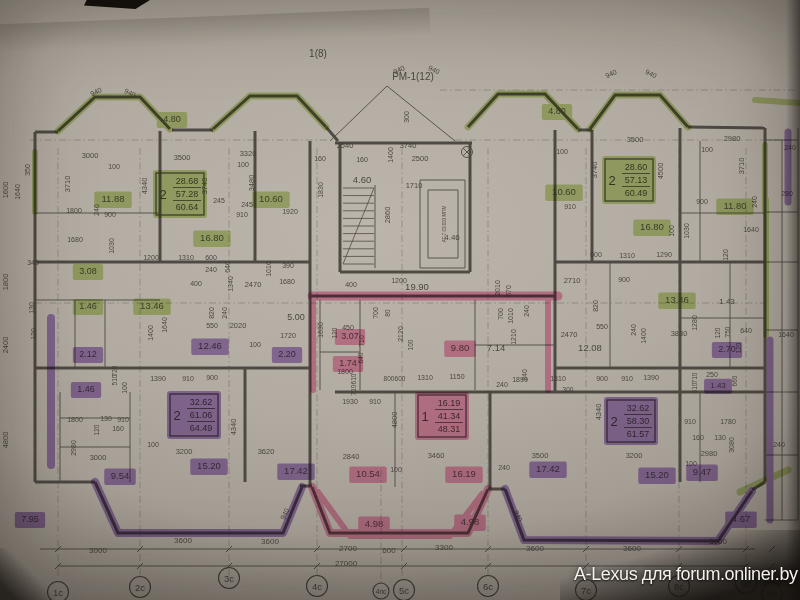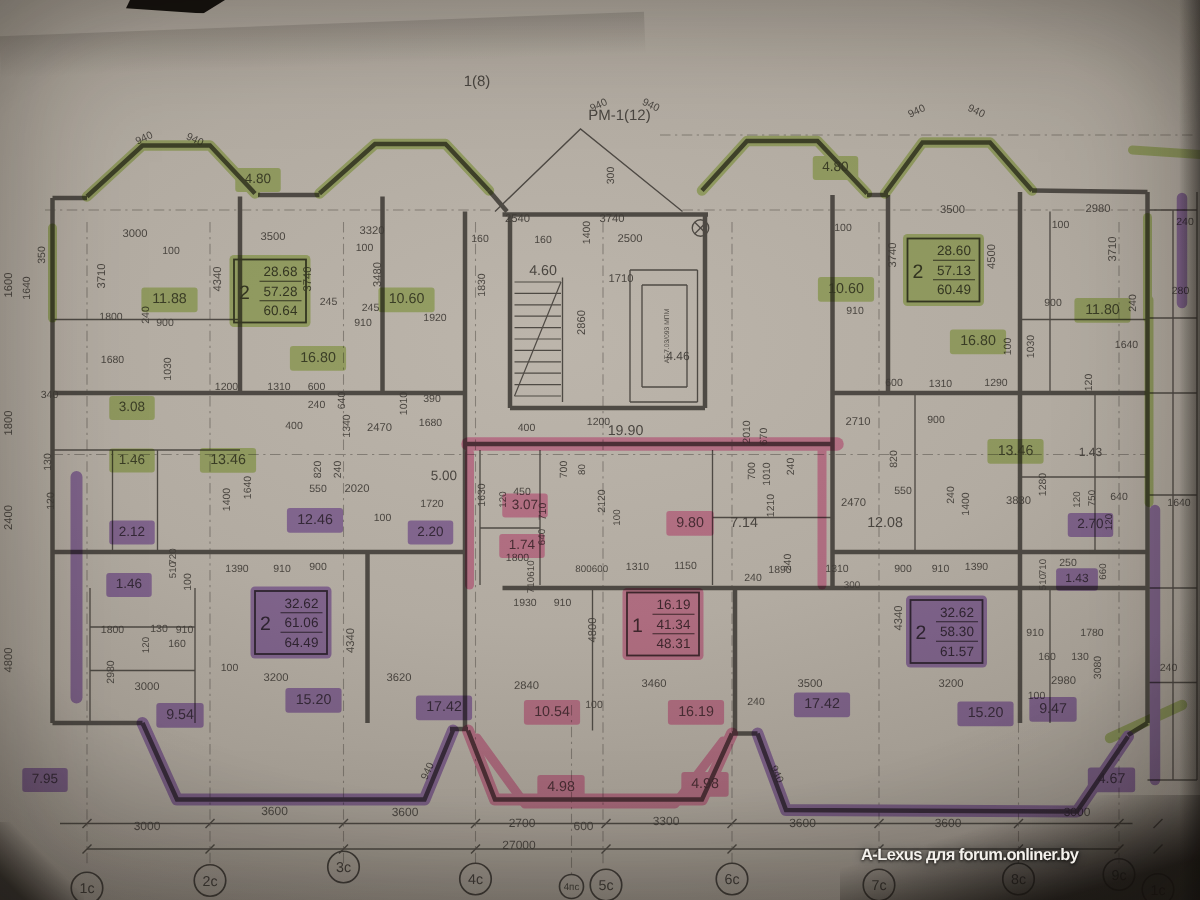--- a/index.html
+++ b/index.html
@@ -17,21 +17,21 @@
   .corner-bl{position:absolute;left:0;top:548px;width:56px;height:52px;
     background:linear-gradient(225deg, rgba(0,0,0,0) 45%, rgba(26,23,20,.75) 85%);}
   .corner-br{position:absolute;left:560px;top:530px;width:240px;height:70px;
     background:linear-gradient(to bottom right, rgba(30,26,22,0) 35%, rgba(22,19,16,.88) 80%);}
   .edge-r{position:absolute;right:0;top:0;width:14px;height:600px;
     background:linear-gradient(to left, rgba(15,13,11,.5), rgba(0,0,0,0));}
   .vignette{position:absolute;left:0;top:0;width:800px;height:600px;pointer-events:none;
     background:radial-gradient(115% 90% at 48% 42%, rgba(0,0,0,0) 52%, rgba(15,12,10,.16) 74%, rgba(10,8,6,.46) 97%);
     box-shadow:inset 0 0 90px rgba(20,15,10,.35);}
   .watermark{position:absolute;left:574px;top:564px;width:226px;
-    color:#f4f1ec;font-weight:bold;font-size:11px;letter-spacing:-0.4px;white-space:nowrap;
+    color:#f4f1ec;font-weight:normal;font-size:18px;letter-spacing:-0.4px;white-space:nowrap;
     text-shadow:0 1px 2px rgba(10,8,6,.9), 0 0 6px rgba(10,8,6,.6);}
 </style>
 </head>
 <body>
 
 <div class="photo">
   <div class="crease"></div>
   <svg id="plan" class="plan" width="800" height="600" viewBox="0 0 800 600">
       <g stroke="#403c37" fill="none" opacity="0.88">
         <g stroke-dasharray="7 3 1.5 3" stroke-width="0.7" opacity="0.5">

